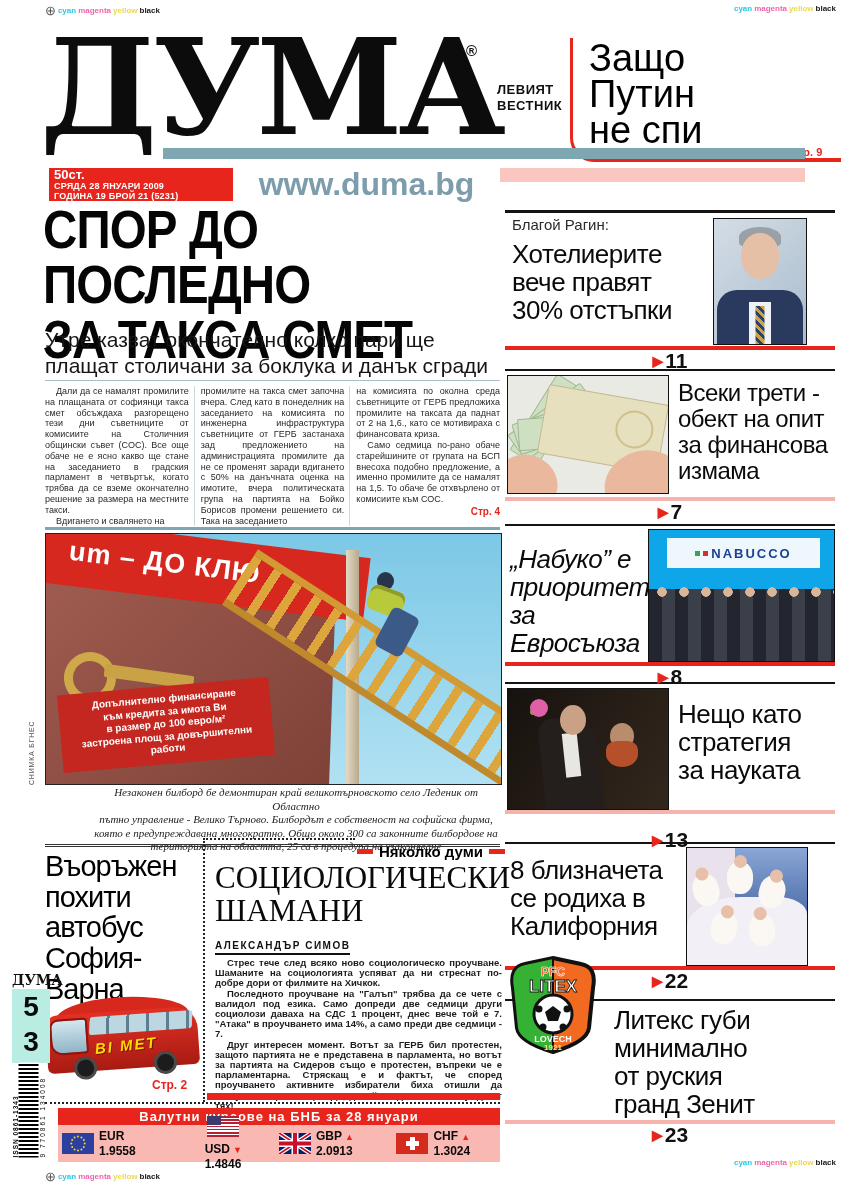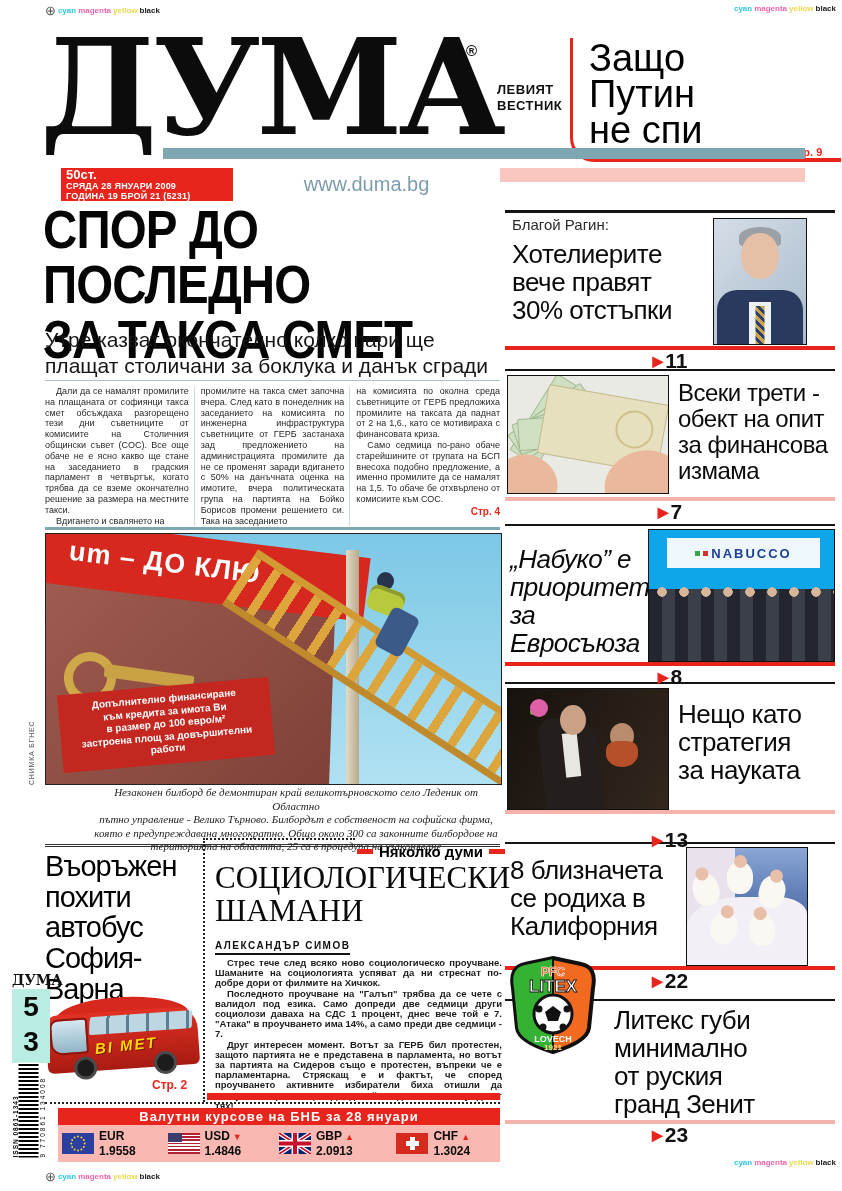--- a/index.html
+++ b/index.html
@@ -22,27 +22,27 @@
   .tagline{left:497px;top:82px;font-size:13px;font-weight:bold;line-height:1.2;letter-spacing:.5px;}
 
   
   .putin{left:570px;top:38px;width:252px;height:118px;border-left:3px solid #e8251d;
          border-bottom:4px solid #e8251d;border-bottom-left-radius:24px;padding:2px 0 0 16px;
          font-size:38px;line-height:.95;color:#000;}
   .putin-page{left:790px;top:146px;color:#e8251d;font-size:11px;font-weight:bold;}
 
   
   .tealbar{left:163px;top:148px;width:642px;height:11px;background:#7fa7b2;}
-  .dl-red{left:61px;top:168px;width:188px;height:33px;background:#e8251d;color:#fff;
+  .dl-red{left:49px;top:168px;width:188px;height:33px;background:#e8251d;color:#fff;
           padding:1px 0 0 5px;box-sizing:border-box;}
   .dl-price{font-size:13px;font-weight:bold;line-height:12px;}
   .dl-small{font-size:9px;font-weight:bold;line-height:10px;letter-spacing:.2px;}
   .dl-white{left:233px;top:168px;width:267px;height:33px;background:#fff;display:flex;
             align-items:center;justify-content:center;}
-  .dl-site{font-size:20px;font-weight:normal;color:#7d9dad;}
+  .dl-site{font-size:32px;font-weight:bold;color:#7d9dad;}
   .dl-pink{left:500px;top:168px;width:305px;height:14px;background:#f9c6c0;}
 
   
   .headline{left:43px;top:202px;width:540px;font-size:54px;font-weight:bold;line-height:1.02;
             letter-spacing:-1px;transform:scaleX(.88);transform-origin:left top;color:#050505;}
   .subhead{left:45px;top:327px;width:470px;font-size:21px;line-height:1.22;color:#151515;}
   .rule-thin{left:45px;top:380px;width:455px;height:1px;background:#a9c0c8;}
   .leadcols{left:45px;top:386px;width:455px;display:flex;}
   .lcol{width:146px;font-size:9px;line-height:10.8px;text-align:justify;color:#26282a;}
   .lcol+.lcol{border-left:1px solid #ccd9dd;margin-left:5px;padding-left:6px;}
@@ -125,21 +125,21 @@
   .bc-issn{font-size:6.5px;font-weight:bold;letter-spacing:1px;color:#000;}
   .bc-bars{width:95px;height:20px;background:repeating-linear-gradient(90deg,#000 0 2px,#fff 2px 4px);}
   .bc-ean{font-size:6.5px;letter-spacing:2px;color:#000;}
 
   
   .cur{left:58px;top:1108px;width:442px;}
   .cur-head{height:17px;background:#e8251d;color:#fff;font-size:13px;font-weight:bold;
             text-align:center;line-height:17px;letter-spacing:1px;}
   .cur-body{height:37px;background:#f9b8b2;display:flex;align-items:center;padding:0 4px;box-sizing:border-box;}
   .rate{display:flex;align-items:center;gap:5px;}
-  .r-eur{width:106px;} .r-usd{width:112px;} .r-gbp{width:118px;} .r-chf{width:100px;}
+  .r-eur{width:106px;} .r-usd{width:112px;flex-direction:column;} .r-gbp{width:118px;} .r-chf{width:100px;}
   .rate-text{font-size:12px;font-weight:bold;line-height:14px;color:#0a0a0a;}
   .trend{color:#e8251d;font-size:9px;margin-left:3px;}
   .flag{width:32px;height:21px;position:relative;overflow:hidden;flex:none;}
   .f-eu{background:#2b3f9e;}
   .f-us{background:repeating-linear-gradient(#b22234 0 1.6px,#fff 1.6px 3.2px);}
   .f-us .canton{position:absolute;left:0;top:0;width:14px;height:9px;background:#3c3b6e;}
   .f-ch{background:#d52b1e;}
   .f-ch .cv{position:absolute;left:13.5px;top:4px;width:5px;height:13px;background:#fff;}
   .f-ch .chz{position:absolute;left:9.5px;top:8px;width:13px;height:5px;background:#fff;}
 

